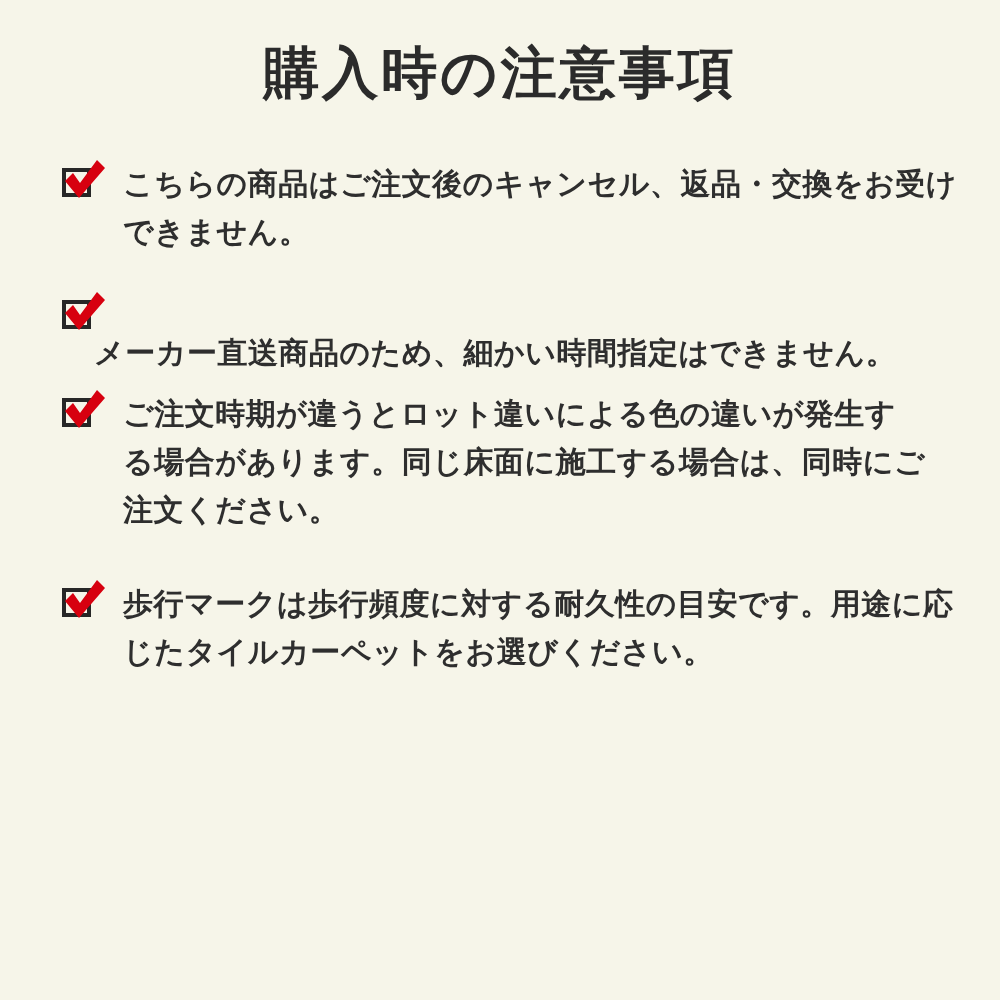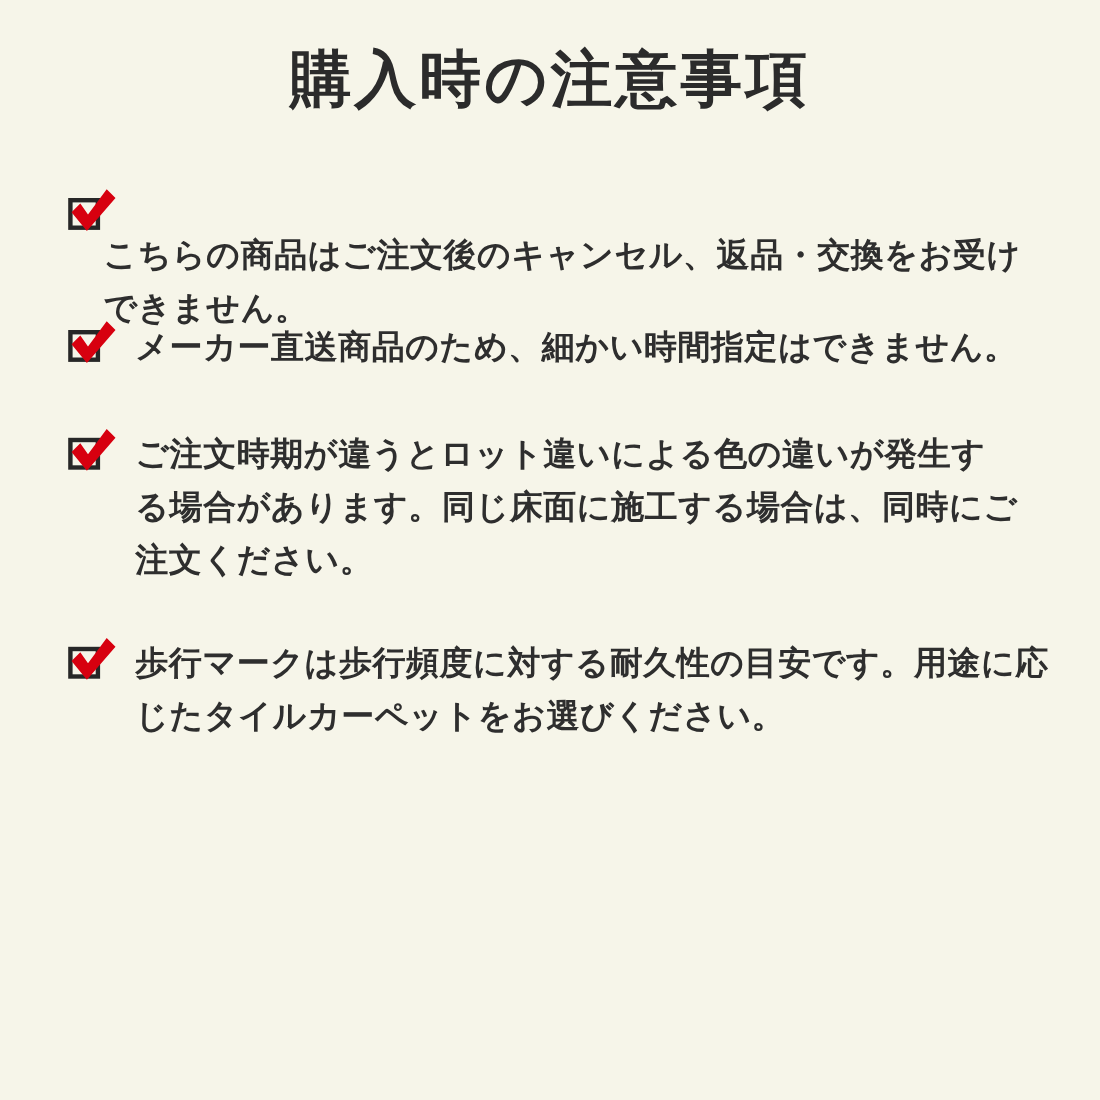--- a/index.html
+++ b/index.html
@@ -59,22 +59,22 @@
   }
   .notice-text {
     margin-left: 32px;
     font-size: 30px;
     font-weight: bold;
     color: #2e2e2e;
     line-height: 48px;
     white-space: pre-line;
     letter-spacing: 0.5px;
   }
-  .item-1 { top: 172px; flex-direction: column; }
-  .item-2 { top: 292px; }
+  .item-1 { top: 160px; }
+  .item-2 { top: 292px; flex-direction: column; }
   .item-3 { top: 390px; }
   .item-4 { top: 580px; }
 </style>
 </head>
 <body>
 
 <div class="page">
 
   <h1 class="title">購入時の注意事項</h1>
 

